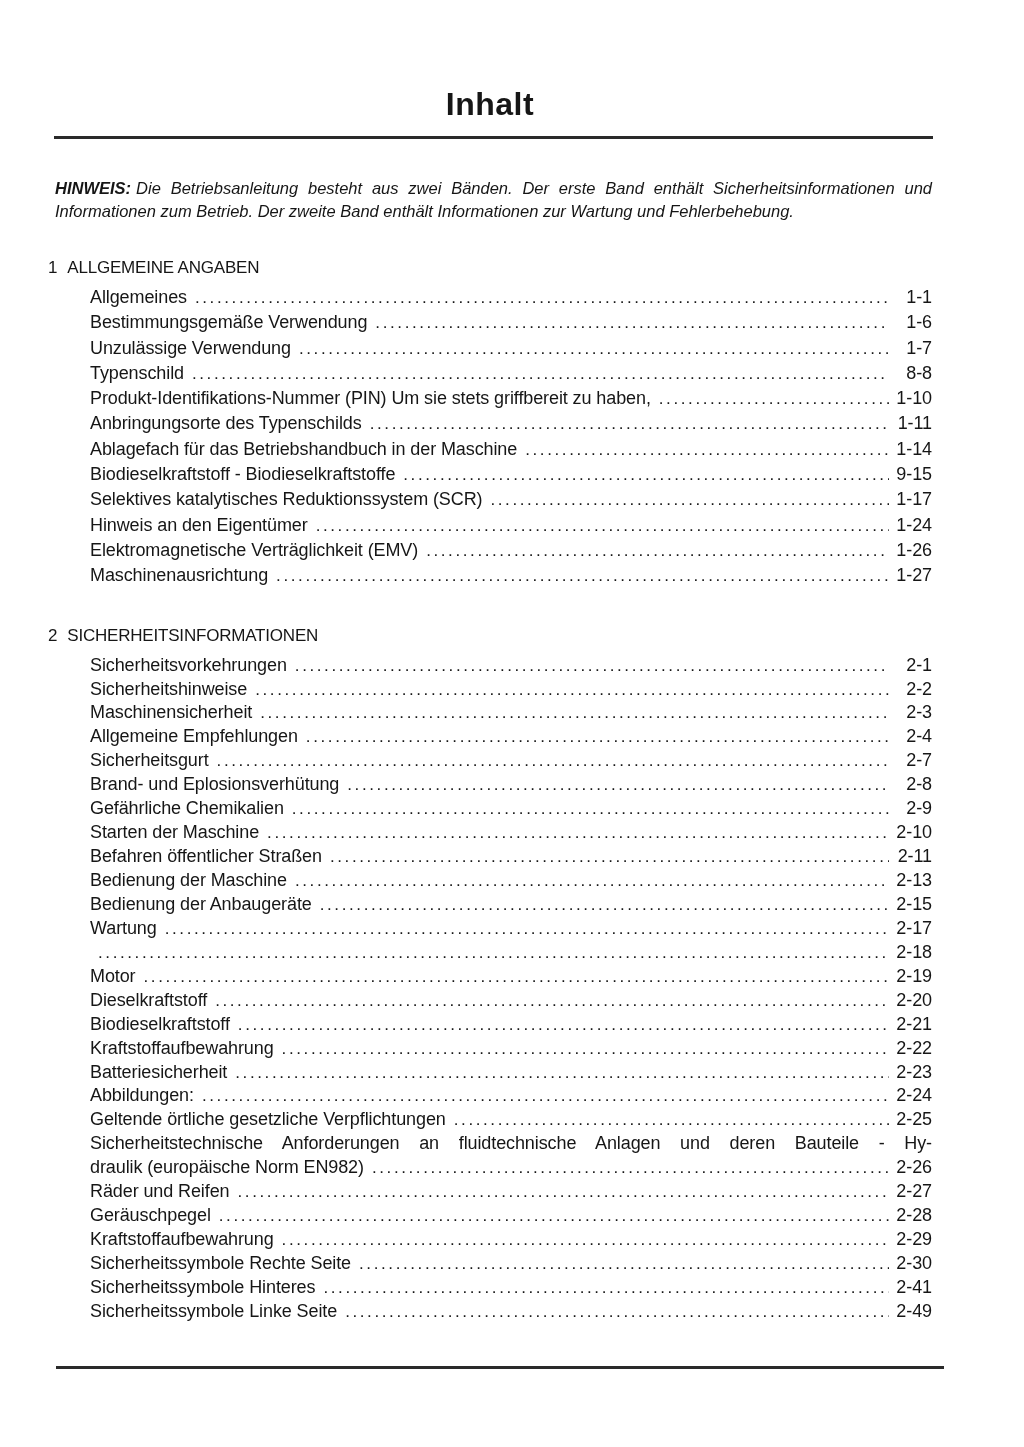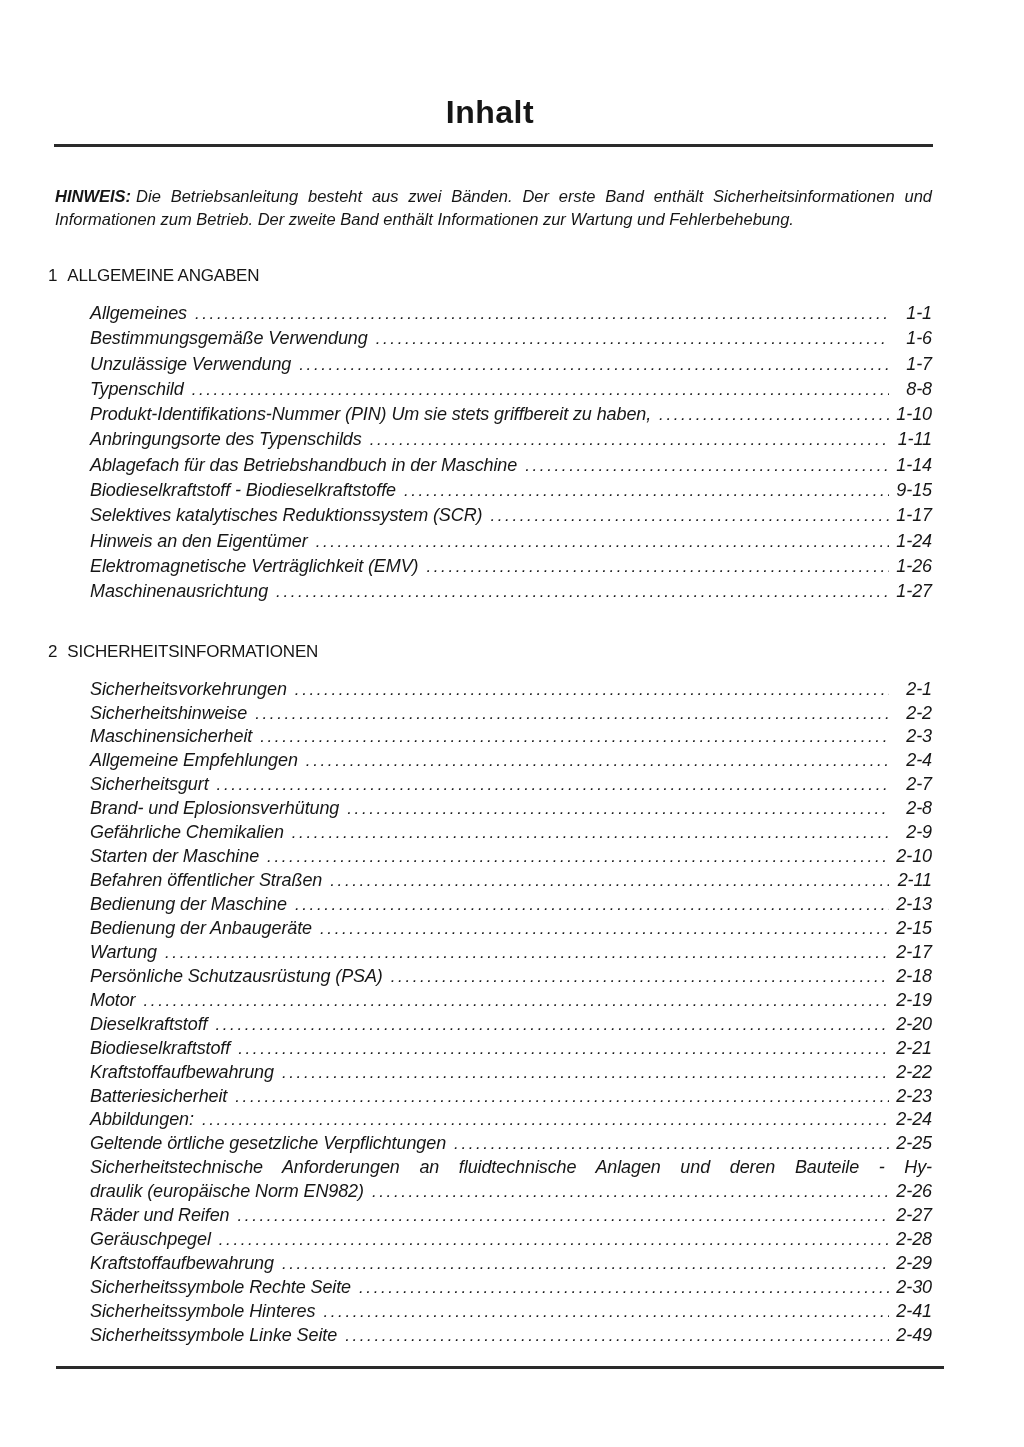--- a/index.html
+++ b/index.html
@@ -1,21 +1,21 @@
 <!DOCTYPE html>
 <html><head>
 <meta charset="utf-8">
 <style>
   html,body{margin:0;padding:0;}
   body{
     width:1024px;height:1447px;position:relative;overflow:hidden;
     background:#ffffff;color:#161616;
     font-family:"Liberation Sans", sans-serif;
   }
-  .page{position:absolute;inset:0;padding:8px 92px 0 48px;border-radius:16px;}
+  .page{position:absolute;inset:0;padding:0 92px 0 48px;border-radius:16px;}
 
   .title{
     margin:86px 0 0 0;
     font-size:32px;line-height:36px;font-weight:bold;
     text-align:center;letter-spacing:.5px;
   }
   .rule{height:3px;background:#2a2a2a;}
   .rule-top{margin:14px 0 0 6px;width:879px;}
   .rule-bottom{position:absolute;left:56px;top:1366px;width:888px;}
 
@@ -25,21 +25,21 @@
     text-align:justify;
   }
   .note-label{font-weight:bold;margin-right:5px;}
 
   .sec-heading{
     margin:30px 0 0 0;
     font-size:17px;line-height:29px;font-weight:400;letter-spacing:-.2px;
   }
   .sec-num{margin-right:10px;}
 
-  .entries{padding-left:42px;margin-top:13px;font-style:italic;}
+  .entries{padding-left:42px;margin-top:5px;}
   .s1 .entries{--pitch:25.3px;}
   .s2 .entries{--pitch:23.95px;}
 
   .toc-row{
     display:flex;align-items:baseline;height:var(--pitch);
     font-size:18px;letter-spacing:-.1px;
   }
   .toc-label{white-space:nowrap;}
   .toc-dots{
     flex:1 1 auto;overflow:hidden;white-space:nowrap;
@@ -189,21 +189,20 @@
           <span class="toc-label">Bedienung der Anbaugeräte</span>
           <span class="toc-dots"></span>
           <span class="toc-page">2-15</span>
         </div>
         <div class="toc-row">
           <span class="toc-label">Wartung</span>
           <span class="toc-dots"></span>
           <span class="toc-page">2-17</span>
         </div>
         <div class="toc-row">
-          <span class="toc-label">Persönliche Schutzausrüstung (PSA)</span>
           <span class="toc-dots"></span>
           <span class="toc-page">2-18</span>
         </div>
         <div class="toc-row">
           <span class="toc-label">Motor</span>
           <span class="toc-dots"></span>
           <span class="toc-page">2-19</span>
         </div>
         <div class="toc-row">
           <span class="toc-label">Dieselkraftstoff</span>

